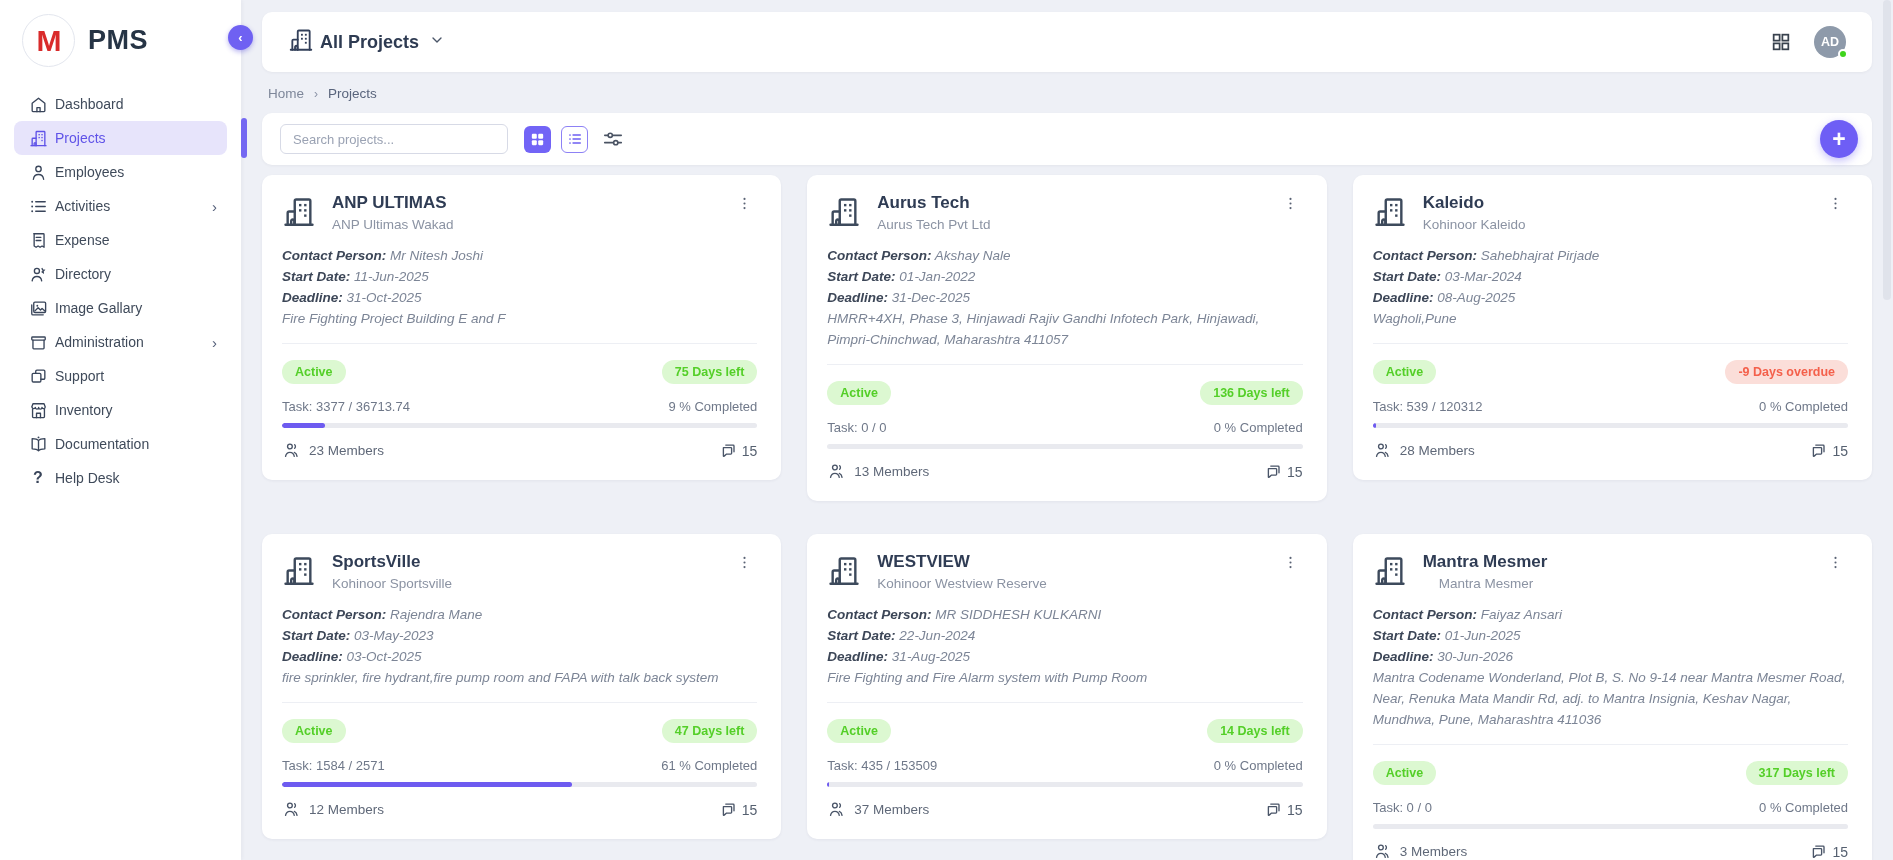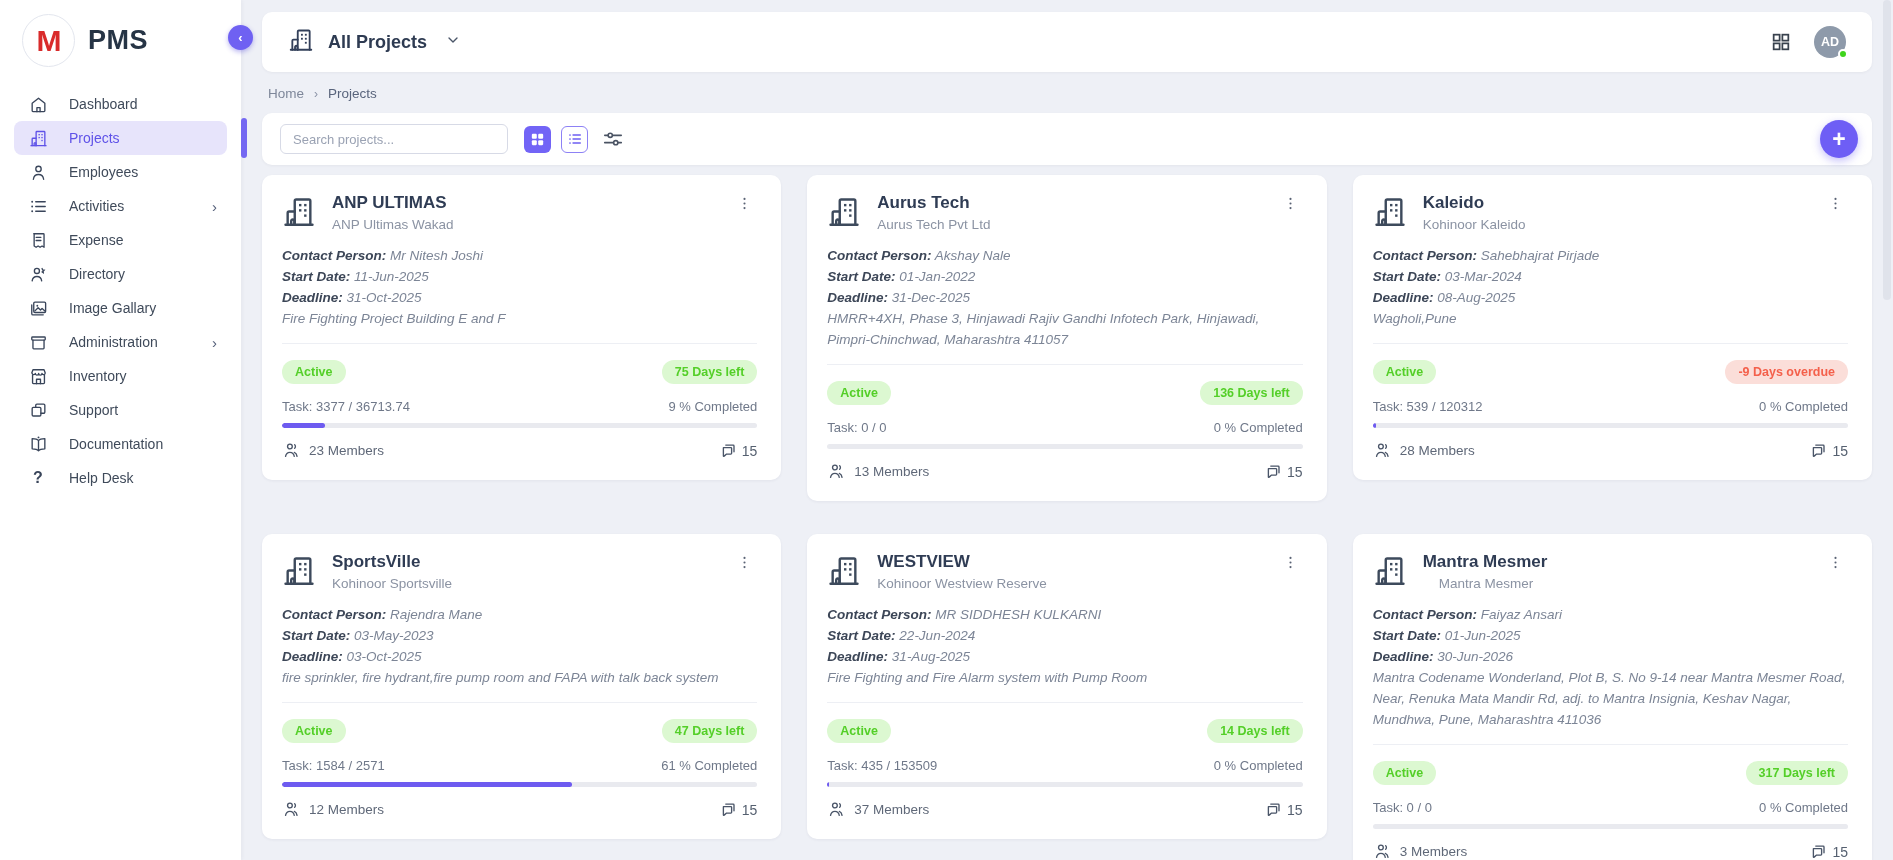--- a/index.html
+++ b/index.html
@@ -15,21 +15,21 @@
   }
   .logo-row { display:flex; align-items:center; gap:13px; padding:14px 0 10px 22px; }
   .logo-circle {
     width:53px; height:53px; border-radius:50%; border:1px solid #e3e6ee;
     display:flex; align-items:center; justify-content:center; background:#fff;
   }
   .logo-m { font-size:30px; font-weight:bold; color:#d92b2b; letter-spacing:-1px; }
   .logo-text { font-size:27px; font-weight:bold; color:#263445; letter-spacing:.5px; }
   .nav { margin-top:10px; padding:0 14px; }
   .nav-item {
-    display:flex; align-items:center; gap:21px; height:34px; padding:0 10px 0 14px;
+    display:flex; align-items:center; gap:7px; height:34px; padding:0 10px 0 14px;
     border-radius:8px; cursor:pointer; color:#3f4a5a; font-size:14px; position:relative;text-align:right;
   }
   .nav-item .nicon { width:20px; height:20px; flex-shrink:0; display:flex; align-items:center; justify-content:center; color:#39455a; }
   .nav-item .nicon svg { width:19px; height:19px; }
   .nav-item.active { background:#e7e4fb; color:#5f52e8; }
   .nav-item.active .nicon { color:#5f52e8; }
   .nav-item.active::after {
     content:""; position:absolute; right:-20px; top:-3px; width:6px; height:40px;
     background:#7468f2; border-radius:4px;
   }
@@ -38,21 +38,21 @@
     position:absolute; left:228px; top:25px; width:25px; height:25px; border-radius:50%;
     background:#6f61f2; color:#fff; display:flex; align-items:center; justify-content:center;
     font-size:13px; font-weight:bold; box-shadow:0 2px 5px rgba(80,70,220,.4); z-index:5; cursor:pointer;
   }
   
   .main { flex:1; position:relative; padding:12px 21px 0 21px; }
   .topbar {
     background:#fff; border-radius:10px; height:60px; display:flex; align-items:center;
     padding:0 26px; box-shadow:0 1px 3px rgba(30,30,60,.05);
   }
-  .topbar-left { display:flex; align-items:center; gap:14px; cursor:pointer; }
+  .topbar-left { display:flex; align-items:center; gap:6px; cursor:pointer; }
   .topbar-left .bicon { color:#33405a; }
   .topbar-title { font-size:18px; font-weight:bold; color:#2e3b52; }
   .chev-down { margin-left:4px; color:#4a5568; }
   .topbar-right { margin-left:auto; display:flex; align-items:center; gap:22px;justify-content:center; }
   .apps-icon { color:#39424e; cursor:pointer; display:flex; }
   .avatar {
     width:32px; height:32px; border-radius:50%; background:#8e9aaa; color:#fff;
     font-size:12.5px; font-weight:bold; display:flex; align-items:center; justify-content:center;
     position:relative; cursor:pointer;
   }
@@ -289,32 +289,32 @@
           <svg viewBox="0 0 24 24">
             <use href="#svg-archive"></use>
           </svg>
         </span>
       <span>Administration</span>
       <span class="nav-chevron">›</span>
     </div>
     <div class="nav-item">
       <span class="nicon">
           <svg viewBox="0 0 24 24">
+            <use href="#svg-copy"></use>
+          </svg>
+        </span>
+      <span>Support</span>
+    </div>
+    <div class="nav-item">
+      <span class="nicon">
+          <svg viewBox="0 0 24 24">
             <use href="#svg-store"></use>
           </svg>
         </span>
       <span>Inventory</span>
-    </div>
-    <div class="nav-item">
-      <span class="nicon">
-          <svg viewBox="0 0 24 24">
-            <use href="#svg-copy"></use>
-          </svg>
-        </span>
-      <span>Support</span>
     </div>
     <div class="nav-item">
       <span class="nicon">
           <svg viewBox="0 0 24 24">
             <use href="#svg-book"></use>
           </svg>
         </span>
       <span>Documentation</span>
     </div>
     <div class="nav-item">

